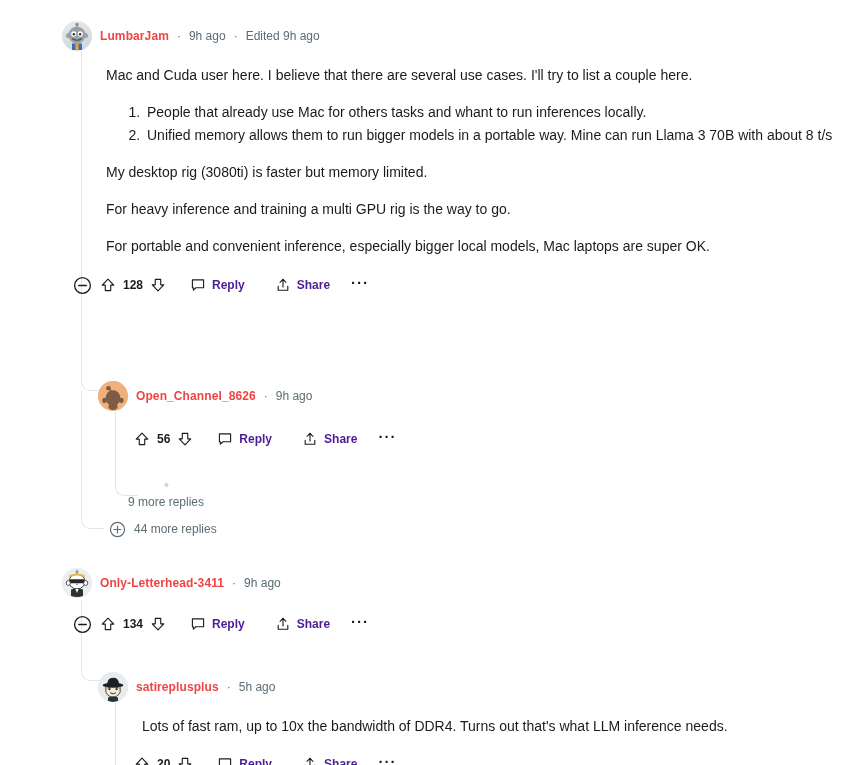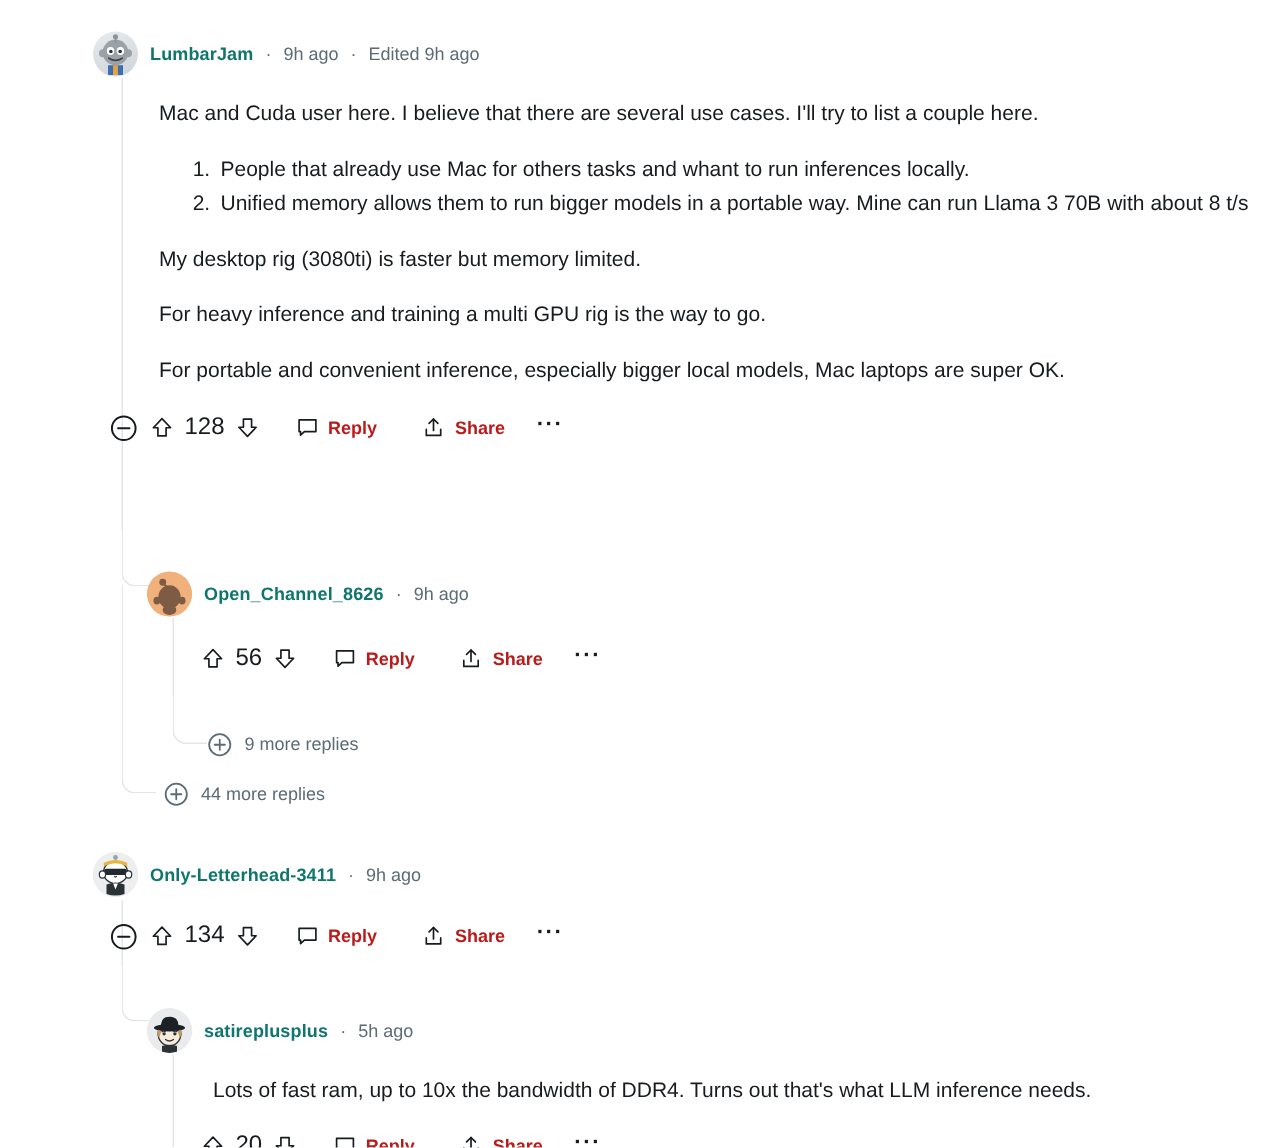--- a/index.html
+++ b/index.html
@@ -31,21 +31,21 @@
     width: 30px; height: 30px;
     border-radius: 50%;
     flex: 0 0 30px;
     position: relative;
     overflow: hidden;
     background: #d9dee3;
   }
   .author {
     font-size: 12px;
     font-weight: bold;
-    color: #0f766e;
+    color: #ef4444;
     letter-spacing: .1px;
   }
   .meta-dot { color: #5c6c74; font-size: 12px; }
   .meta {
     font-size: 12px;
     color: #5c6c74;
   }
 
   
   .body-text {
@@ -67,29 +67,29 @@
     align-items: center;
     height: 32px;
     gap: 0;
   }
   .act {
     display: flex;
     align-items: center;
     gap: 6px;
     font-size: 12px;
     font-weight: bold;
-    color: #b91c1c;
+    color: #4c1d95;
     height: 24px;
     padding: 0 8px;
     border-radius: 12px;
     cursor: pointer;
     user-select: none;
   }
   .votes { display: flex; align-items: center; gap: 7px; padding-right: 6px;}
-  .vote-count { font-size: 16px; font-weight: normal; min-width: 10px; }
+  .vote-count { font-size: 12px; font-weight: bold; min-width: 10px; }
   .collapse-btn {
     width: 24px; height: 24px;
     margin-right: 6px;
     display: flex; align-items: center; justify-content: center;
     cursor: pointer;
   }
   .icon { display: inline-flex; align-items: center; justify-content: center; }
   .ellipsis {
     display: flex; align-items: center; justify-content: center;
     width: 24px; height: 24px;
@@ -256,21 +256,21 @@
           <path d="M10 3 L10 12.4" stroke="#181c1f" stroke-width="1.4" stroke-linecap="round"></path>
           <path d="M6.3 6.6 L10 2.9 L13.7 6.6" fill="none" stroke="#181c1f" stroke-width="1.4" stroke-linejoin="round" stroke-linecap="round"></path>
           <path d="M4 11.6 V16.6 H16 V11.6" fill="none" stroke="#181c1f" stroke-width="1.4" stroke-linejoin="round" stroke-linecap="round"></path>
         </svg>
         <span>Share</span>
       </div>
       <div class="ellipsis" style="margin-left:10px;">···</div>
     </div>
   </div>
 
-  <div class="more-replies" style="position:absolute; left:138px; top:483px;">
+  <div class="more-replies" style="position:absolute; left:128px; top:483px;flex-direction:column;">
     <svg width="17" height="17" viewBox="0 0 20 20">
       <circle cx="10" cy="10" r="8.3" fill="none" stroke="#5c6c74" stroke-width="1.4"></circle>
       <line x1="10" y1="6" x2="10" y2="14" stroke="#5c6c74" stroke-width="1.4" stroke-linecap="round"></line>
       <line x1="6" y1="10" x2="14" y2="10" stroke="#5c6c74" stroke-width="1.4" stroke-linecap="round"></line>
     </svg>
     <span>9 more replies</span>
   </div>
 
   <div class="more-replies" style="position:absolute; left:109px; top:516px;">
     <svg width="17" height="17" viewBox="0 0 20 20">

